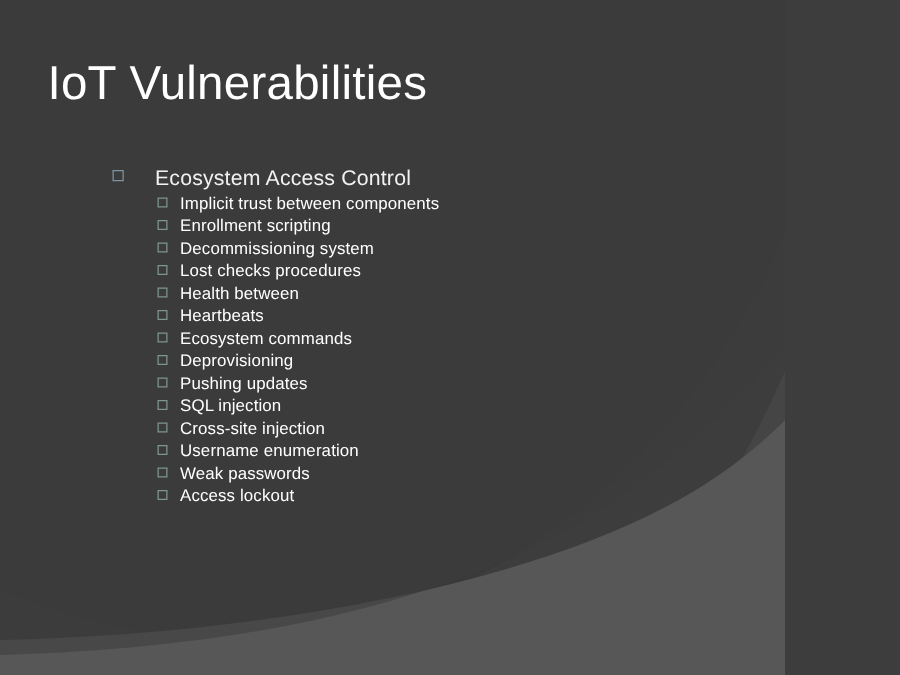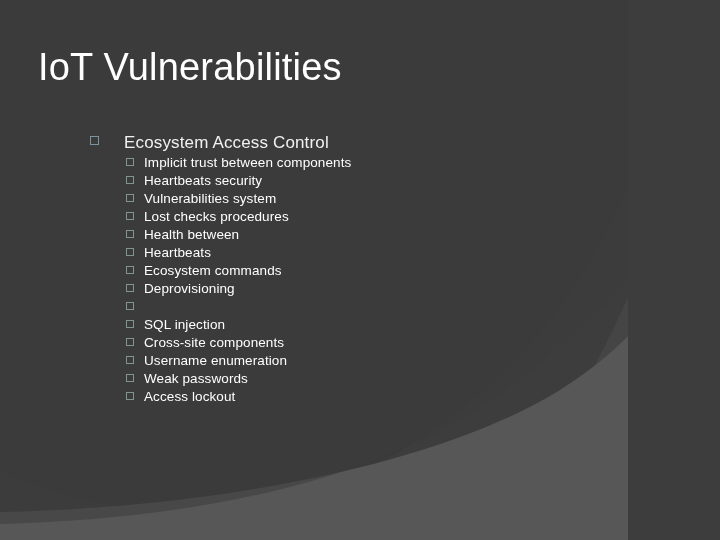--- a/index.html
+++ b/index.html
@@ -130,25 +130,25 @@
       <div class="lvl1">
         <span class="marker"></span>
         <span class="txt">Ecosystem Access Control</span>
       </div>
       <div class="lvl2">
         <span class="marker"></span>
         <span class="txt">Implicit trust between components</span>
       </div>
       <div class="lvl2">
         <span class="marker"></span>
-        <span class="txt">Heartbeats security</span>
-      </div>
-      <div class="lvl2">
-        <span class="marker"></span>
-        <span class="txt">Vulnerabilities system</span>
+        <span class="txt">Enrollment scripting</span>
+      </div>
+      <div class="lvl2">
+        <span class="marker"></span>
+        <span class="txt">Decommissioning system</span>
       </div>
       <div class="lvl2">
         <span class="marker"></span>
         <span class="txt">Lost checks procedures</span>
       </div>
     </div>
 
     <div class="group">
       <div class="lvl2">
         <span class="marker"></span>
@@ -161,31 +161,32 @@
       <div class="lvl2">
         <span class="marker"></span>
         <span class="txt">Ecosystem commands</span>
       </div>
       <div class="lvl2">
         <span class="marker"></span>
         <span class="txt">Deprovisioning</span>
       </div>
       <div class="lvl2">
         <span class="marker"></span>
+        <span class="txt">Pushing updates</span>
       </div>
     </div>
 
     <div class="group">
       <div class="lvl2">
         <span class="marker"></span>
         <span class="txt">SQL injection</span>
       </div>
       <div class="lvl2">
         <span class="marker"></span>
-        <span class="txt">Cross-site components</span>
+        <span class="txt">Cross-site injection</span>
       </div>
       <div class="lvl2">
         <span class="marker"></span>
         <span class="txt">Username enumeration</span>
       </div>
       <div class="lvl2">
         <span class="marker"></span>
         <span class="txt">Weak passwords</span>
       </div>
       <div class="lvl2">

